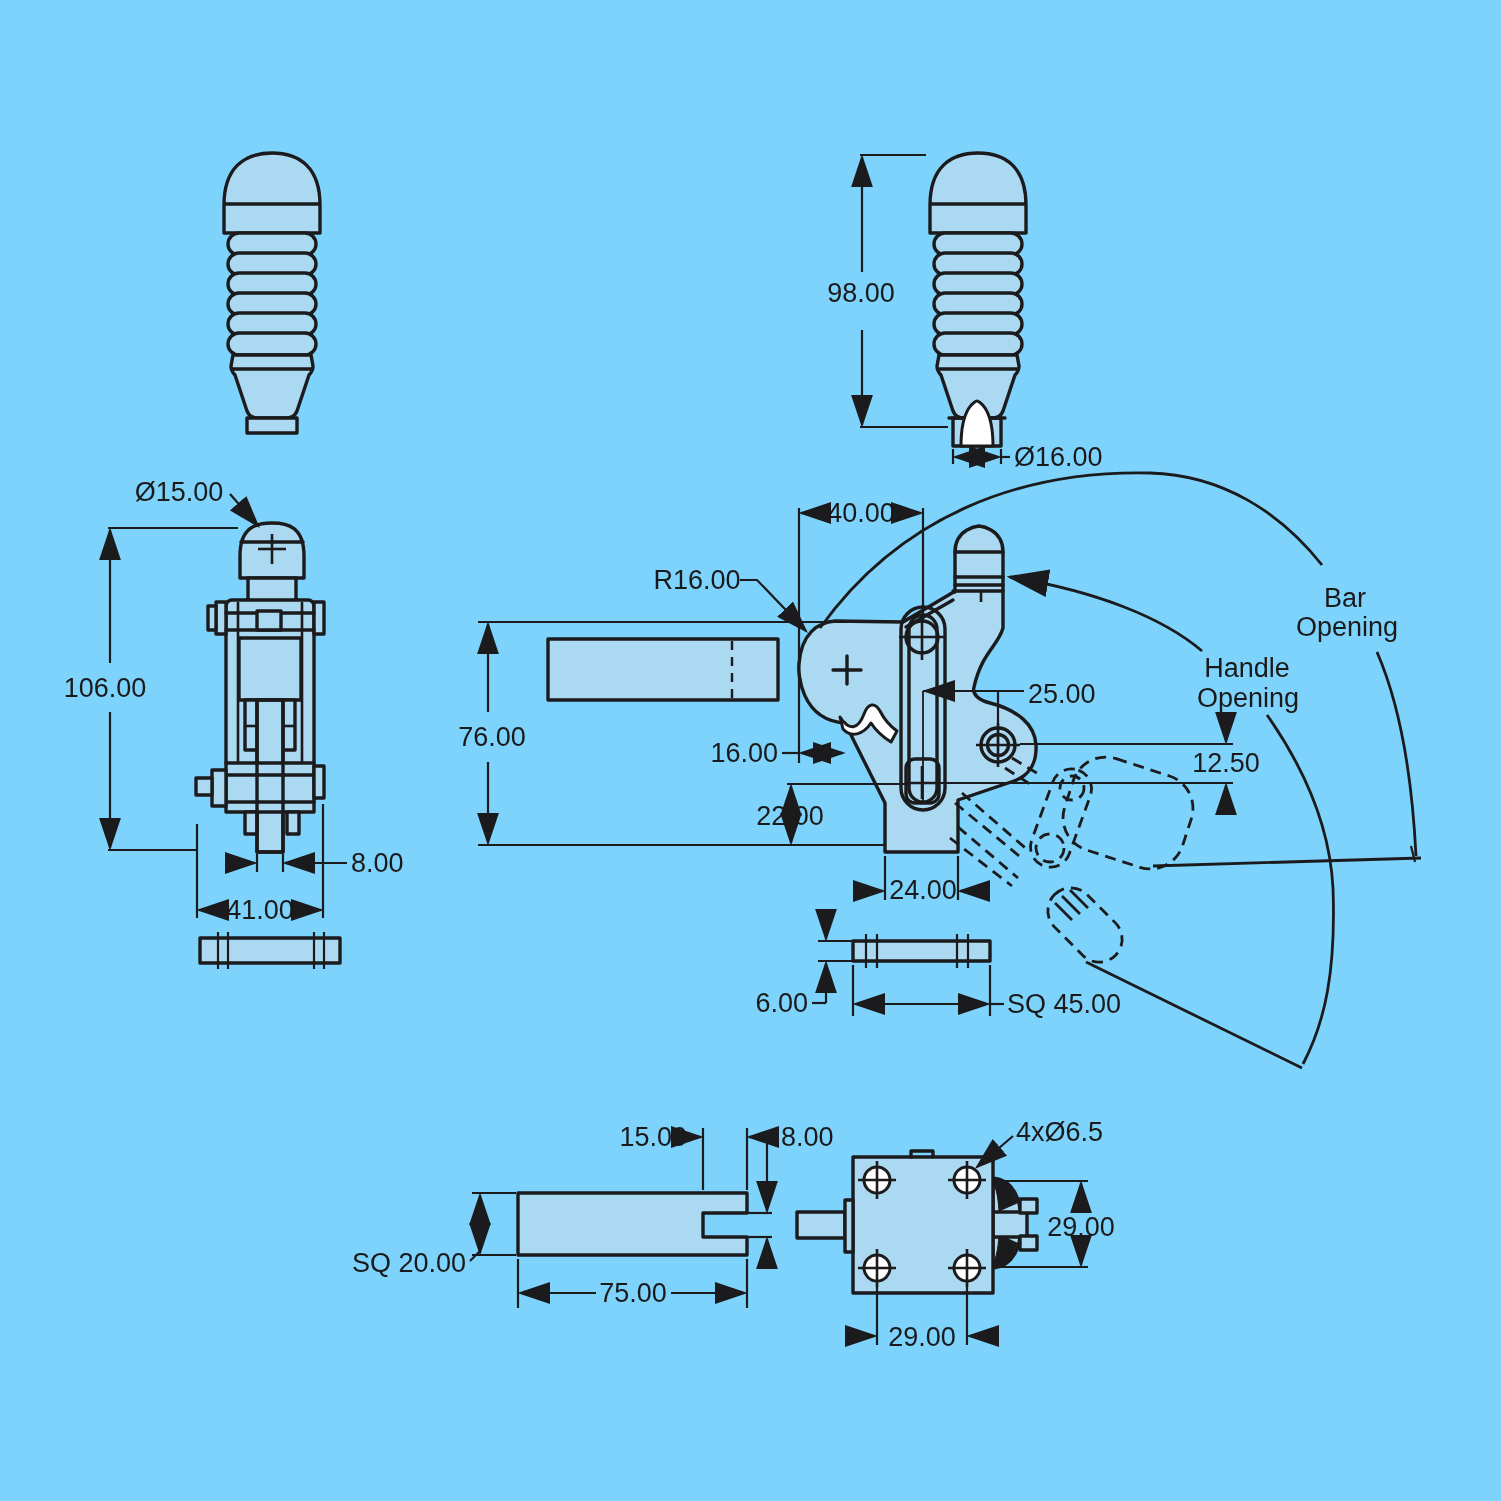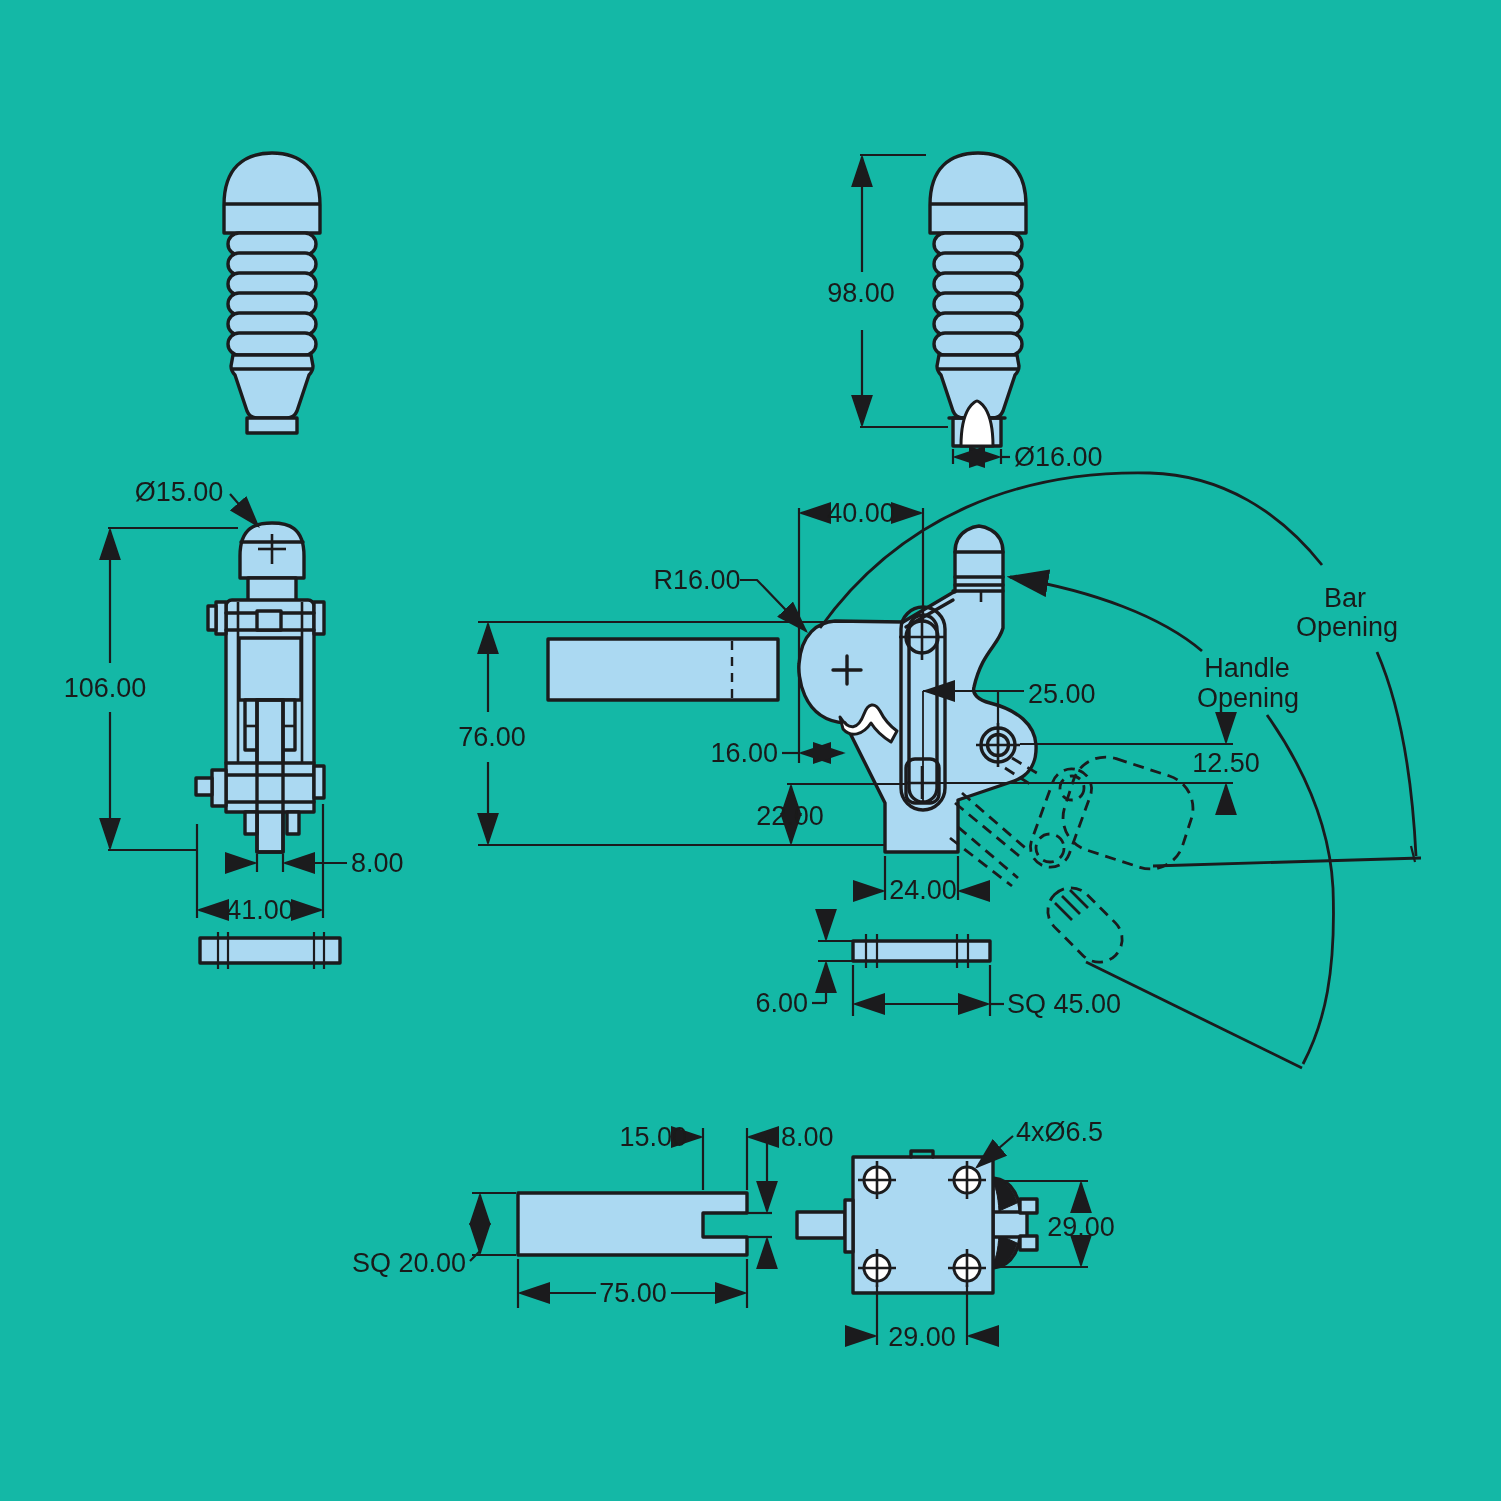--- a/index.html
+++ b/index.html
@@ -1,16 +1,16 @@
 <!DOCTYPE html>
 <html><head>
 <meta charset="utf-8">
 <style>
   html,body{margin:0;padding:0;background:#ffffff;}
-  .stage{width:1501px;height:1501px;position:relative;background:#14b8a6;}
+  .stage{width:1501px;height:1501px;position:relative;background:#7dd3fc;}
   svg{display:block;}
   
   .part{fill:#ABD9F2;stroke:#1B1B1D;stroke-width:3.4;stroke-linejoin:round;}
   .obj{fill:none;stroke:#1B1B1D;stroke-width:3.4;stroke-linejoin:round;stroke-linecap:round;}
   .objthin{fill:none;stroke:#1B1B1D;stroke-width:2.6;stroke-linejoin:round;}
   .white{fill:#ffffff;stroke:#1B1B1D;stroke-width:3;stroke-linejoin:round;}
   .dark{fill:#1B1B1D;stroke:#1B1B1D;stroke-width:1;}
   
   .dim{fill:none;stroke:#1B1B1D;stroke-width:2.2;}
   .cl{fill:none;stroke:#1B1B1D;stroke-width:1.8;}

